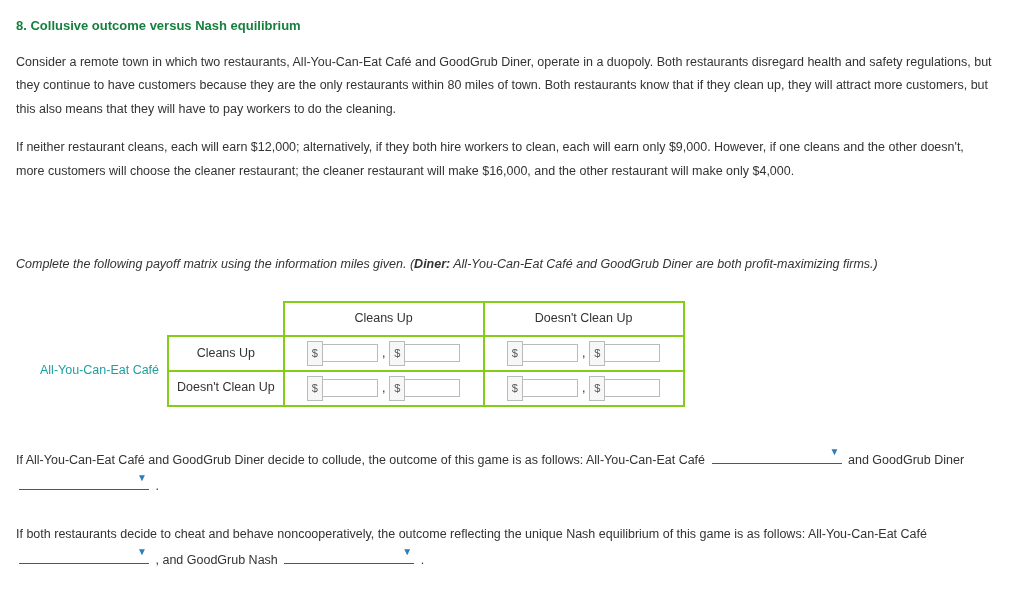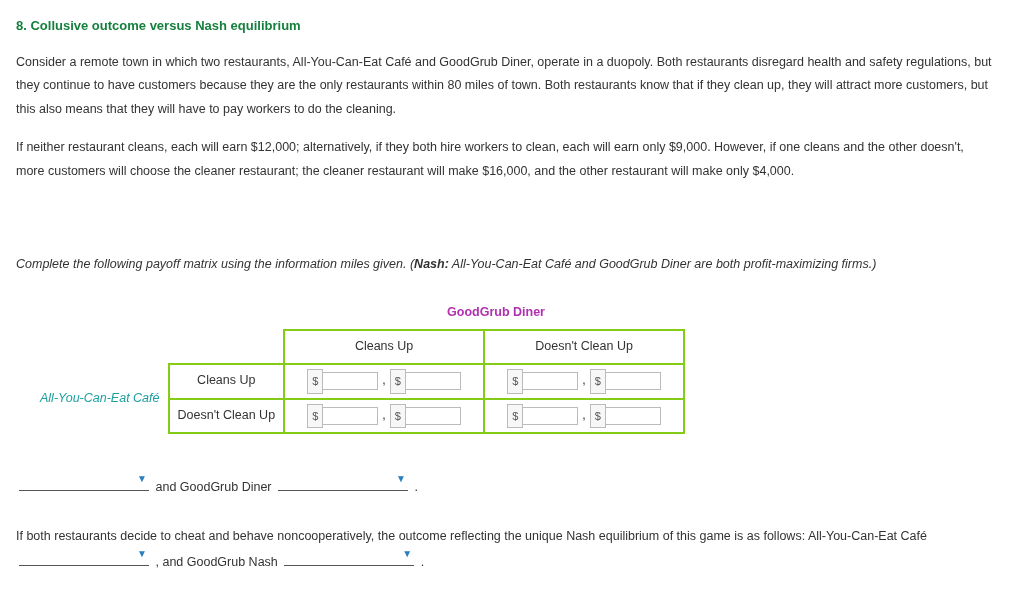--- a/index.html
+++ b/index.html
@@ -38,21 +38,21 @@
     border-collapse: collapse;
     margin-left: 16px;
   }
   table.payoff td, table.payoff th {
     border: 2px solid #84cc16;
     padding: 4px 8px;
     text-align: center;
     font-weight: normal;
     font-size: 12.5px;
   }
-  table.payoff td.nb, table.payoff th.nb { border: none; font-style: italic; }
+  table.payoff td.nb, table.payoff th.nb { border: none; }
   .ayc-label {
     color: #1ea0a0;
     font-weight: bold;
     text-align: left;
     font-size: 12.5px;
   }
   .cell-inputs {
     white-space: nowrap;
   }
   .dollar {
@@ -97,25 +97,24 @@
 </head>
 <body>
 
 <div class="qtitle">8. Collusive outcome versus Nash equilibrium</div>
 
 <p class="para">Consider a remote town in which two restaurants, All-You-Can-Eat Café and GoodGrub Diner, operate in a duopoly. Both restaurants disregard health and safety regulations, but they continue to have customers because they are the only restaurants within 80 miles of town. Both restaurants know that if they clean up, they will attract more customers, but this also means that they will have to pay workers to do the cleaning.</p>
 
 <p class="para">If neither restaurant cleans, each will earn $12,000; alternatively, if they both hire workers to clean, each will earn only $9,000. However, if one cleans and the other doesn't, more customers will choose the cleaner restaurant; the cleaner restaurant will make $16,000, and the other restaurant will make only $4,000.</p>
 
 <p class="para italic" style="margin-top:70px;">
-  <span>Complete the following payoff matrix using the information miles given. (</span><span class="bold">Nash:</span><span> All-You-Can-Eat Café and GoodGrub Diner are both profit-maximizing firms.)</span>
+  <span>Complete the following payoff matrix using the information miles given. (</span><span class="bold">Diner:</span><span> All-You-Can-Eat Café and GoodGrub Diner are both profit-maximizing firms.)</span>
 </p>
 
 <div class="matrix-wrap">
-  <div class="gg-header">GoodGrub Diner</div>
   <table class="payoff">
     <tbody>
         <tr>
       <th class="nb"></th>
       <th class="nb"></th>
       <th style="width:200px;">Cleans Up</th>
       <th style="width:200px;">Doesn't Clean Up</th>
     </tr>
     <tr>
       <td class="nb ayc-label" rowspan="2">All-You-Can-Eat Café</td>
@@ -134,20 +133,21 @@
       </td>
       <td class="cell-inputs">
         <span class="dollar">$</span><input class="val" style=""><span class="comma">,</span><span class="dollar">$</span><input class="val" style="">
       </td>
     </tr>
   </tbody>
     </table>
 </div>
 
 <div class="sentence">
+  <span>If All-You-Can-Eat Café and GoodGrub Diner decide to collude, the outcome of this game is as follows: All-You-Can-Eat Café </span>
   <span class="dropdown"><span class="chev">▼</span></span>
   <span> and GoodGrub Diner </span>
   <span class="dropdown"><span class="chev">▼</span></span>
   <span> .</span>
 </div>
 
 <div class="sentence">
   <span>If both restaurants decide to cheat and behave noncooperatively, the outcome reflecting the unique Nash equilibrium of this game is as follows: All-You-Can-Eat Café </span>
   <span class="dropdown"><span class="chev">▼</span></span>
   <span> , and GoodGrub Nash </span>

